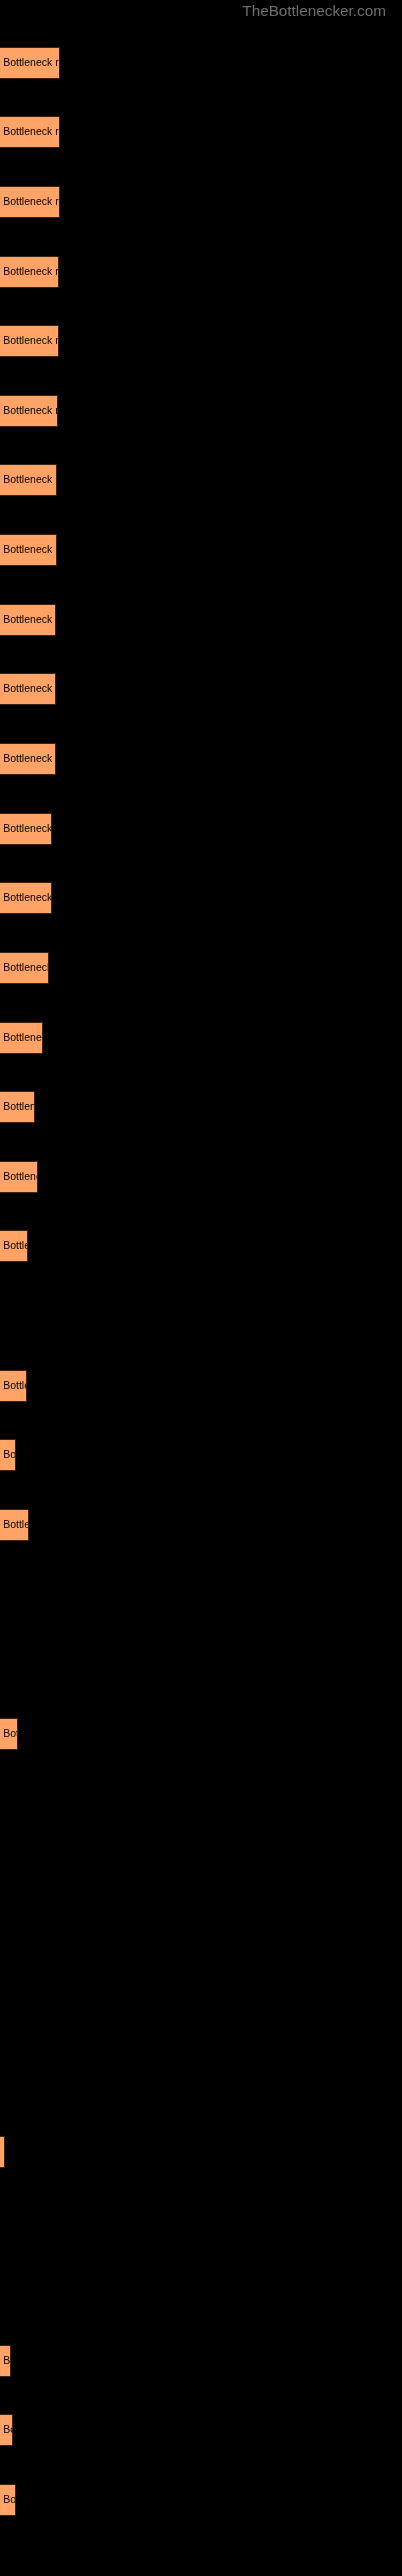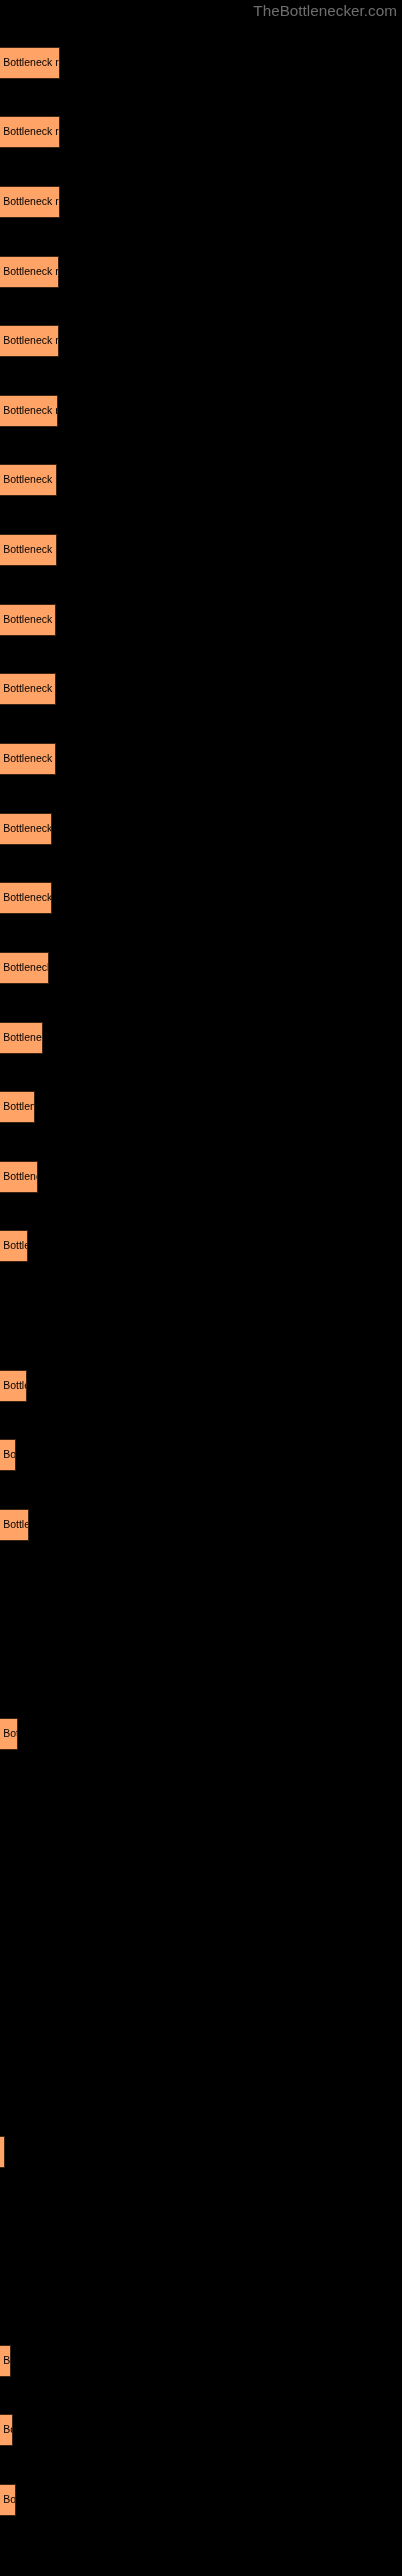--- a/index.html
+++ b/index.html
@@ -14,21 +14,21 @@
     position: relative;
     overflow: hidden;
     font-family: "Liberation Sans", sans-serif;
   }
   #watermark {
     position: absolute;
     top: 0px;
     left: 0px;
     width: 403px;
     text-align: right;
-    padding-right: 6px;
+    padding-right: 17px;
     box-sizing: border-box;
     color: #6e6e6e;
     font-size: 15.3px;
     line-height: 21px;
     font-family: "Liberation Sans", sans-serif;
     letter-spacing: 0px;
     white-space: nowrap;
   }
   #chart {
     position: absolute;

